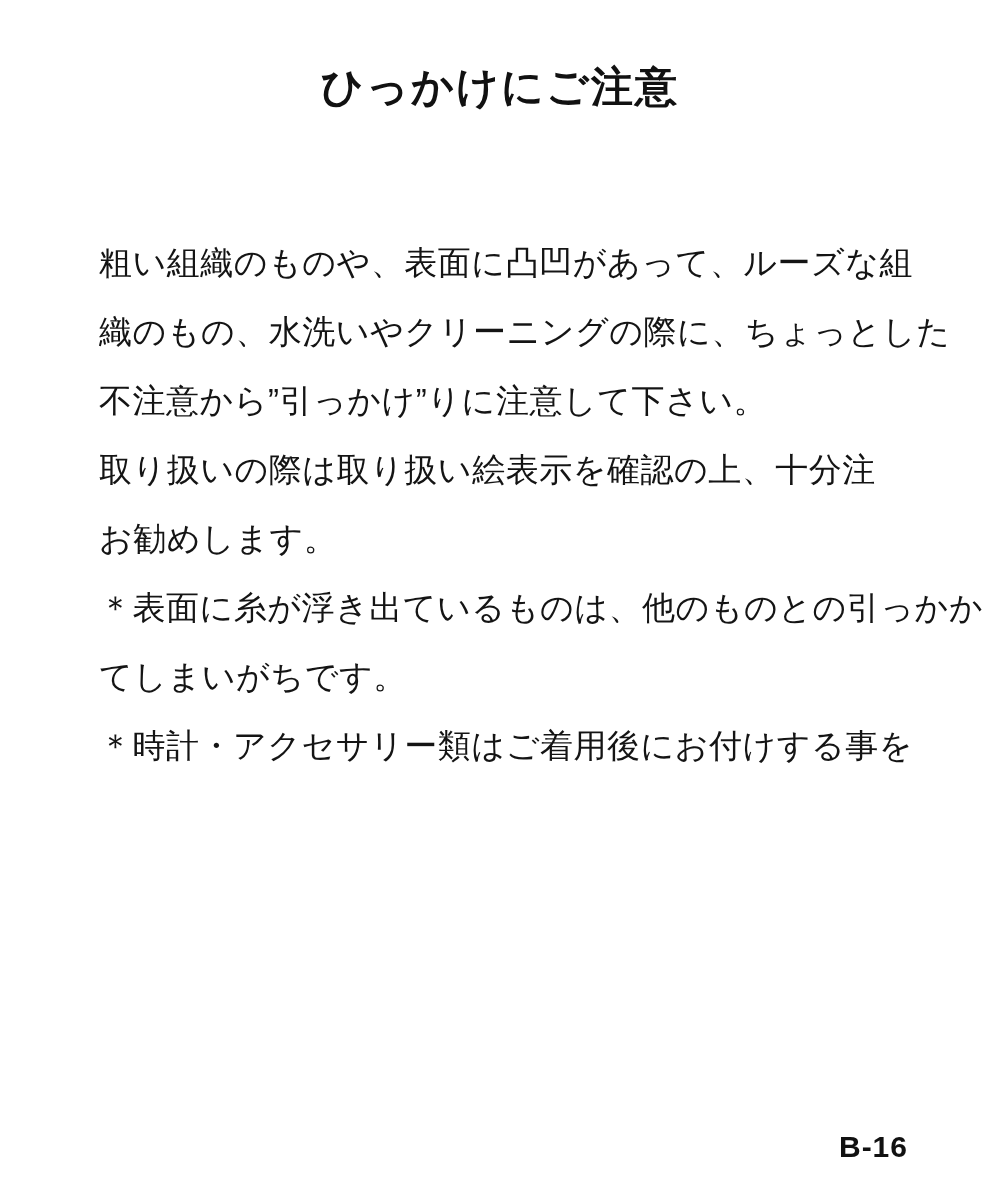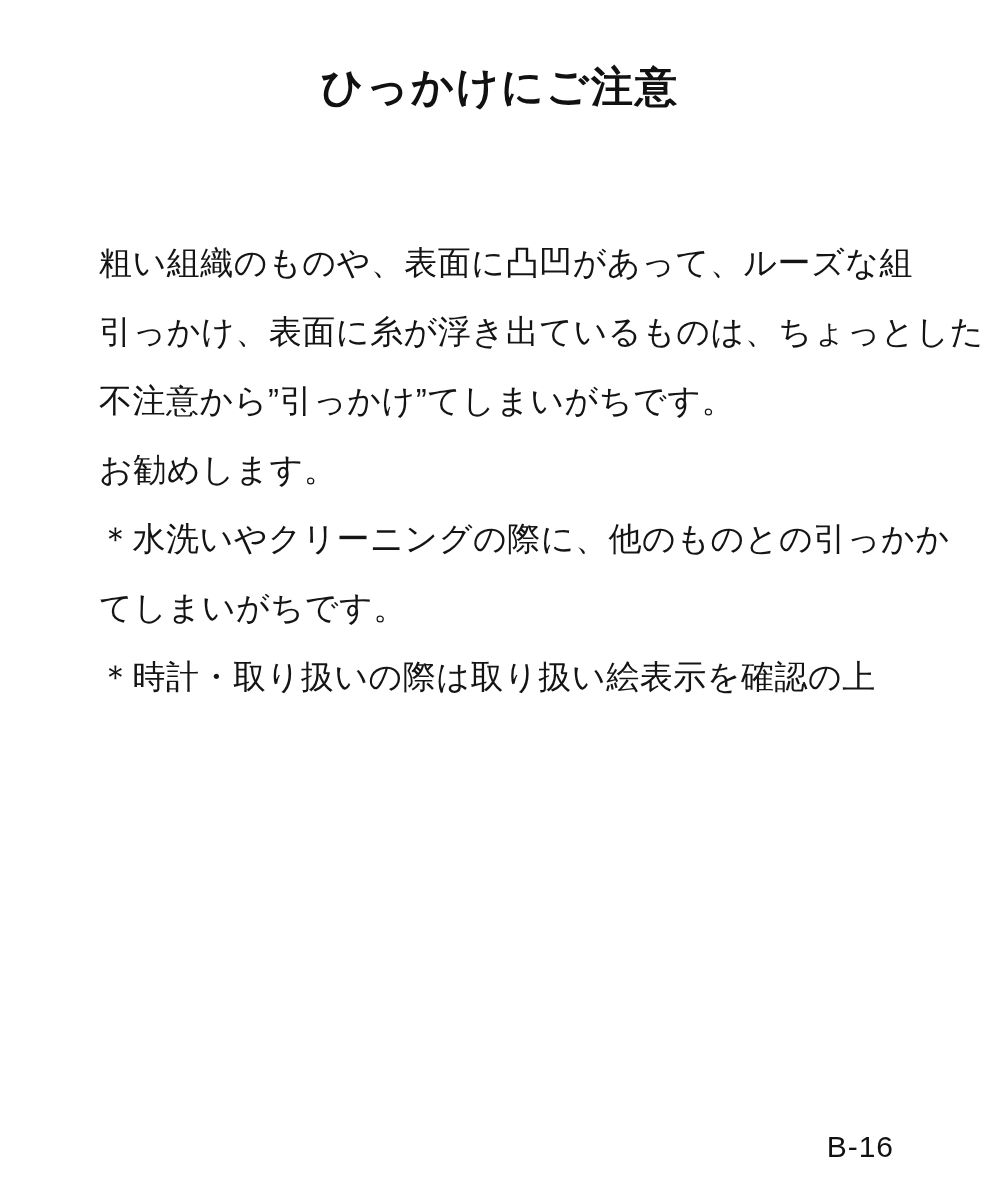--- a/index.html
+++ b/index.html
@@ -43,40 +43,41 @@
   }
   .body-line {
     font-size: 33px;
     line-height: 69px;
     color: #141414;
     letter-spacing: 0.5px;
     white-space: pre;
   }
   .page-code {
     position: absolute;
-    right: 106px;
+    right: 92px;
     bottom: 36px;
     font-size: 30px;
-    font-weight: normal;
+    font-weight: bold;
     letter-spacing: 1px;
     color: #111111;
   }
 </style>
 </head>
 <body>
 
 <div class="page">
 
   <h1 class="doc-title">ひっかけにご注意</h1>
 
   <div class="body-block">
     <div class="body-line">粗い組織のものや、表面に凸凹があって、ルーズな組</div>
-    <div class="body-line">引っかけ、表面に糸が浮き出ているものは、ちょっとした</div>
-    <div class="body-line">不注意から”引っかけ”てしまいがちです。</div>
+    <div class="body-line">織のもの、水洗いやクリーニングの際に、ちょっとした</div>
+    <div class="body-line">不注意から”引っかけ”りに注意して下さい。</div>
+    <div class="body-line">取り扱いの際は取り扱い絵表示を確認の上、十分注</div>
     <div class="body-line">お勧めします。</div>
-    <div class="body-line">＊水洗いやクリーニングの際に、他のものとの引っかか</div>
+    <div class="body-line">＊表面に糸が浮き出ているものは、他のものとの引っかか</div>
     <div class="body-line">てしまいがちです。</div>
-    <div class="body-line">＊時計・取り扱いの際は取り扱い絵表示を確認の上</div>
+    <div class="body-line">＊時計・アクセサリー類はご着用後にお付けする事を</div>
   </div>
 
   <div class="page-code">B-16</div>
 
 </div>
 
 </body></html>

